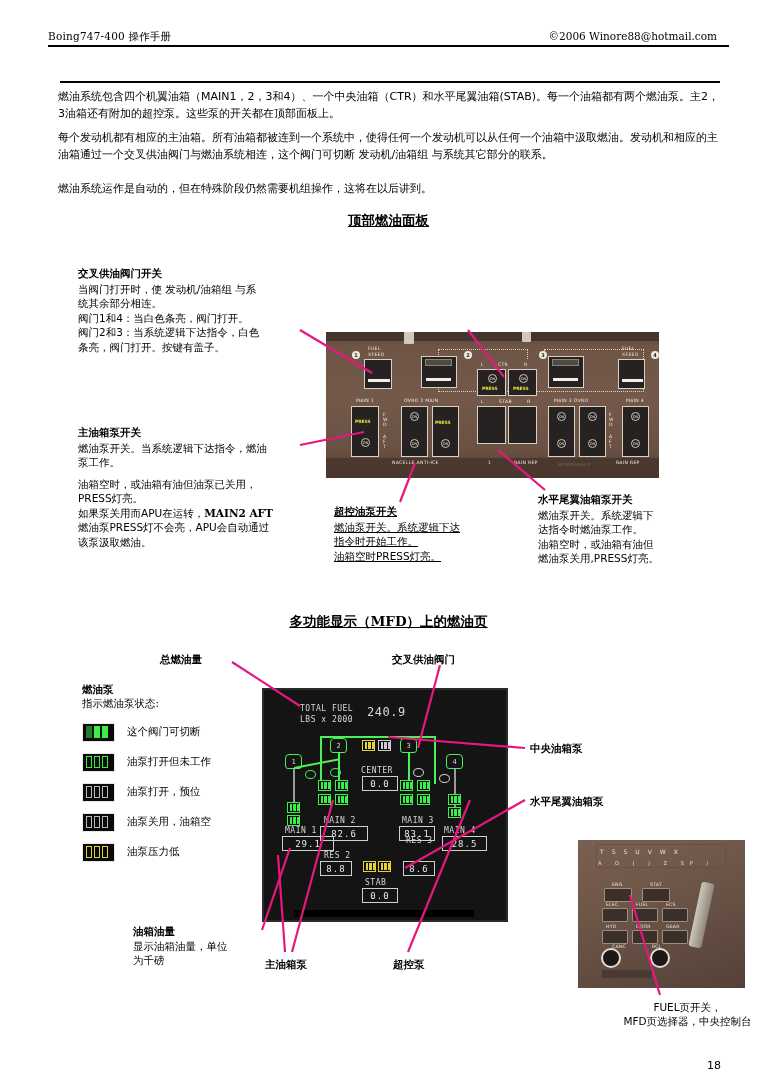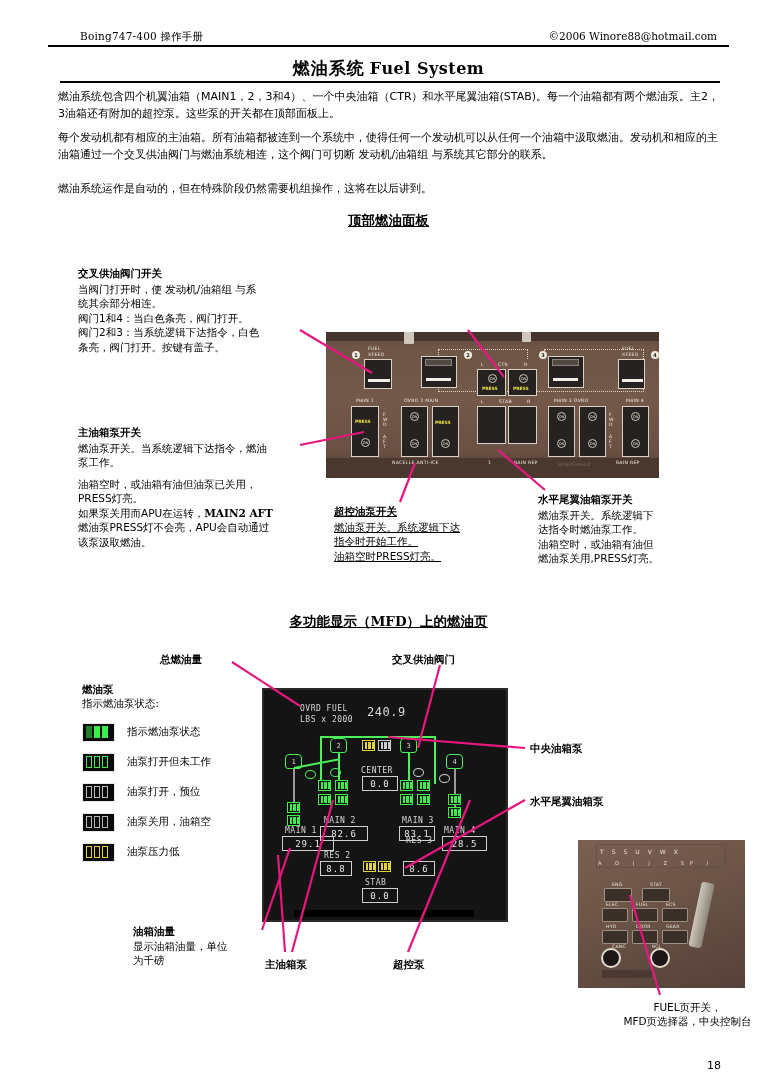--- a/index.html
+++ b/index.html
@@ -1,21 +1,21 @@
 <!DOCTYPE html>
 <html><head>
 <meta charset="utf-8">
 <style>
   html,body{margin:0;padding:0;background:#fff;}
   body{width:777px;height:1088px;position:relative;font-family:"DejaVu Sans","Liberation Sans",sans-serif;color:#000;overflow:hidden;}
   .page{position:absolute;left:0;top:0;width:777px;height:1088px;}
   .abs{position:absolute;}
 
   
-  #hdr-left{left:48px;top:30px;font-size:10.5px;font-family:"DejaVu Serif","Liberation Serif",serif;letter-spacing:.2px;margin-left:32px;}
+  #hdr-left{left:48px;top:30px;font-size:10.5px;font-family:"DejaVu Serif","Liberation Serif",serif;letter-spacing:.2px;}
   #hdr-right{right:60px;top:30px;font-size:10.5px;font-family:"DejaVu Serif","Liberation Serif",serif;white-space:nowrap;}
   #hdr-rule{left:48px;top:45px;width:681px;height:2px;background:#000;}
 
   
   #title-wrap{left:0;top:57px;width:777px;text-align:center;}
   #title-wrap .t-cn{font-size:17px;font-weight:bold;font-family:"DejaVu Serif","Liberation Serif",serif;letter-spacing:1px;}
   #title-wrap .t-en{font-size:16px;font-weight:bold;font-family:"DejaVu Serif","Liberation Serif",serif;letter-spacing:.5px;}
   #title-rule{left:60px;top:81px;width:660px;height:2px;background:#000;}
 
   
@@ -101,24 +101,20 @@
 </style>
 </head>
 <body>
 
 <div class="page">
 
   <div class="abs" id="hdr-left">Boing747-400 操作手册</div>
   <div class="abs" id="hdr-right">©2006  Winore88@hotmail.com</div>
   <div class="abs" id="hdr-rule"></div>
 
-  <div class="abs" id="title-wrap">
-    <span class="t-cn">燃油系统</span>
-    <span class="t-en">Fuel   System</span>
-  </div>
   <div class="abs" id="title-rule"></div>
 
   <div class="abs para" id="p1">燃油系统包含四个机翼油箱（MAIN1，2，3和4）、一个中央油箱（CTR）和水平尾翼油箱(STAB)。每一个油箱都有两个燃油泵。主2，3油箱还有附加的超控泵。这些泵的开关都在顶部面板上。</div>
   <div class="abs para" id="p2">每个发动机都有相应的主油箱。所有油箱都被连到一个系统中，使得任何一个发动机可以从任何一个油箱中汲取燃油。发动机和相应的主油箱通过一个交叉供油阀门与燃油系统相连，这个阀门可切断 发动机/油箱组 与系统其它部分的联系。</div>
   <div class="abs para" id="p3">燃油系统运作是自动的，但在特殊阶段仍然需要机组操作，这将在以后讲到。</div>
 
   <div class="abs" id="sec1">
     <span class="sec-head">顶部燃油面板</span>
   </div>
 
@@ -269,21 +265,21 @@
   <div class="abs" id="legend">
     <div class="lh">燃油泵</div>
     <div class="ls">指示燃油泵状态:</div>
 
     <div class="lgrow">
       <span class="lgicon">
         <b style="left:3px;background:#1e7f28;"></b>
           <b style="left:11px;background:#3bef4a;"></b>
           <b style="left:19px;background:#3bef4a;"></b>
       </span>
-      <span class="lgtxt">指示燃油泵状态</span>
+      <span class="lgtxt">这个阀门可切断</span>
     </div>
     <div class="lgrow">
       <span class="lgicon">
         <b style="left:3px;border:1px solid #3bef4a;box-sizing:border-box;"></b>
           <b style="left:11px;border:1px solid #3bef4a;box-sizing:border-box;"></b>
           <b style="left:19px;border:1px solid #3bef4a;box-sizing:border-box;"></b>
       </span>
       <span class="lgtxt">油泵打开但未工作</span>
     </div>
     <div class="lgrow">
@@ -307,21 +303,21 @@
         <b style="left:3px;border:1px solid #e3d23a;box-sizing:border-box;"></b>
           <b style="left:11px;border:1px solid #e3d23a;box-sizing:border-box;"></b>
           <b style="left:19px;border:1px solid #e3d23a;box-sizing:border-box;"></b>
       </span>
       <span class="lgtxt">油泵压力低</span>
     </div>
   </div>
 
   <div class="abs" id="mfd">
     <div id="mfd-inner">
-      <div class="m-txt" style="left:28px;top:8px;">OVRD FUEL</div>
+      <div class="m-txt" style="left:28px;top:8px;">TOTAL FUEL</div>
       <div class="m-txt" style="left:28px;top:19px;">LBS x 2000</div>
       <div class="m-txt" style="left:95px;top:9px;font-size:12px;">240.9</div>
 
       <div class="m-line" style="left:48px;top:40px;width:116px;height:2px;"></div>
       <div class="m-line" style="left:48px;top:40px;width:2px;height:48px;"></div>
       <div class="m-line" style="left:162px;top:40px;width:2px;height:48px;"></div>
 
       <div class="eng" style="left:13px;top:58px;">1</div>
       <div class="eng" style="left:58px;top:42px;">2</div>
       <div class="eng" style="left:128px;top:42px;">3</div>

